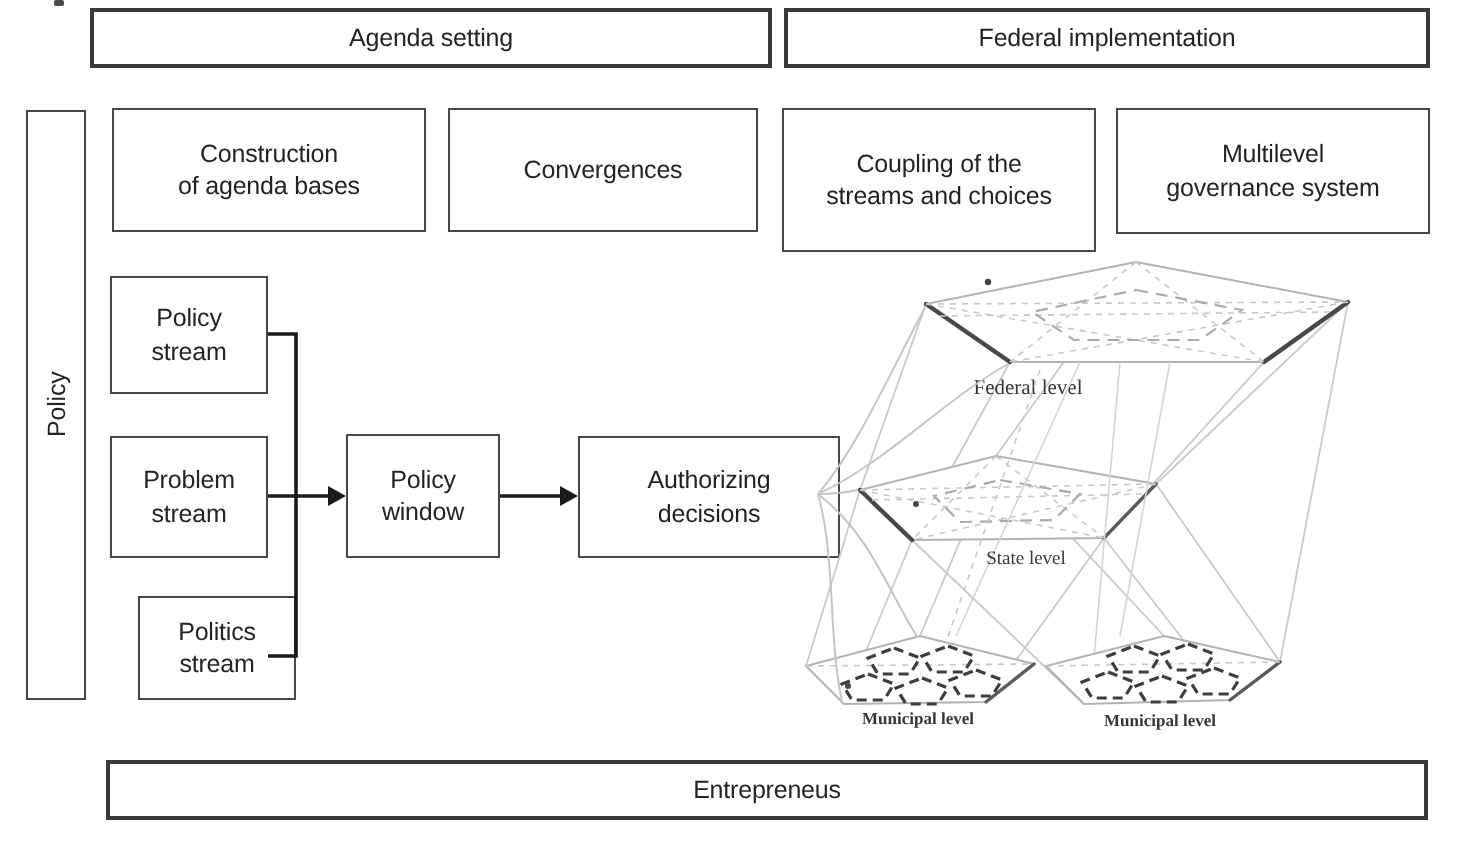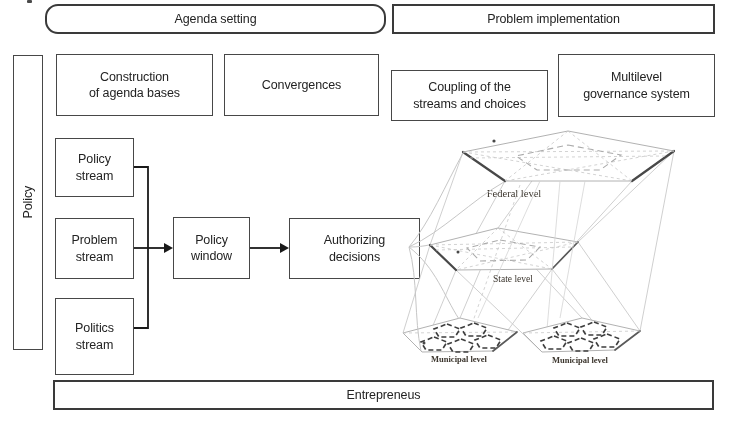--- a/index.html
+++ b/index.html
@@ -35,56 +35,56 @@
   .gdotmark{fill:#474747;stroke:none;}
   .gtext{font-family:"Liberation Serif",serif;fill:var(--diagram-text,#3b352d);}
 </style>
 </head>
 <body>
 
 <div class="canvas">
 
   <div class="artifact"></div>
 
-  <div class="box banner" style="left:45px;top:4px;width:341px;height:30px;border-radius:13px;">
+  <div class="box banner" style="left:45px;top:4px;width:341px;height:30px;">
     <span>Agenda setting</span>
   </div>
   <div class="box banner" style="left:392px;top:4px;width:323px;height:30px;">
-    <span>Problem implementation</span>
+    <span>Federal implementation</span>
   </div>
 
   <div class="box" style="left:56px;top:54px;width:157px;height:62px;">
     <span>Construction
 of agenda bases</span>
   </div>
   <div class="box" style="left:224px;top:54px;width:155px;height:62px;">
     <span>Convergences</span>
   </div>
-  <div class="box" style="left:391px;top:54px;width:157px;height:51px;margin-top:16px;">
+  <div class="box" style="left:391px;top:54px;width:157px;height:72px;">
     <span>Coupling of the
 streams and choices</span>
   </div>
   <div class="box" style="left:558px;top:54px;width:157px;height:63px;text-align:center;">
     <span>Multilevel
 governance system</span>
   </div>
 
   <div class="box sidebar-box" style="left:13px;top:55px;width:30px;height:295px;">
     <span>Policy</span>
   </div>
 
   <div class="box" style="left:55px;top:138px;width:79px;height:59px;">
     <span>Policy
 stream</span>
   </div>
   <div class="box" style="left:55px;top:218px;width:79px;height:61px;">
     <span>Problem
 stream</span>
   </div>
-  <div class="box" style="left:55px;top:298px;width:79px;height:77px;align-items:center;">
+  <div class="box" style="left:69px;top:298px;width:79px;height:52px;align-items:center;">
     <span>Politics
 stream</span>
   </div>
 
   <div class="box" style="left:173px;top:217px;width:77px;height:62px;">
     <span>Policy
 window</span>
   </div>
   <div class="box" style="left:289px;top:218px;width:131px;height:61px;">
     <span>Authorizing

